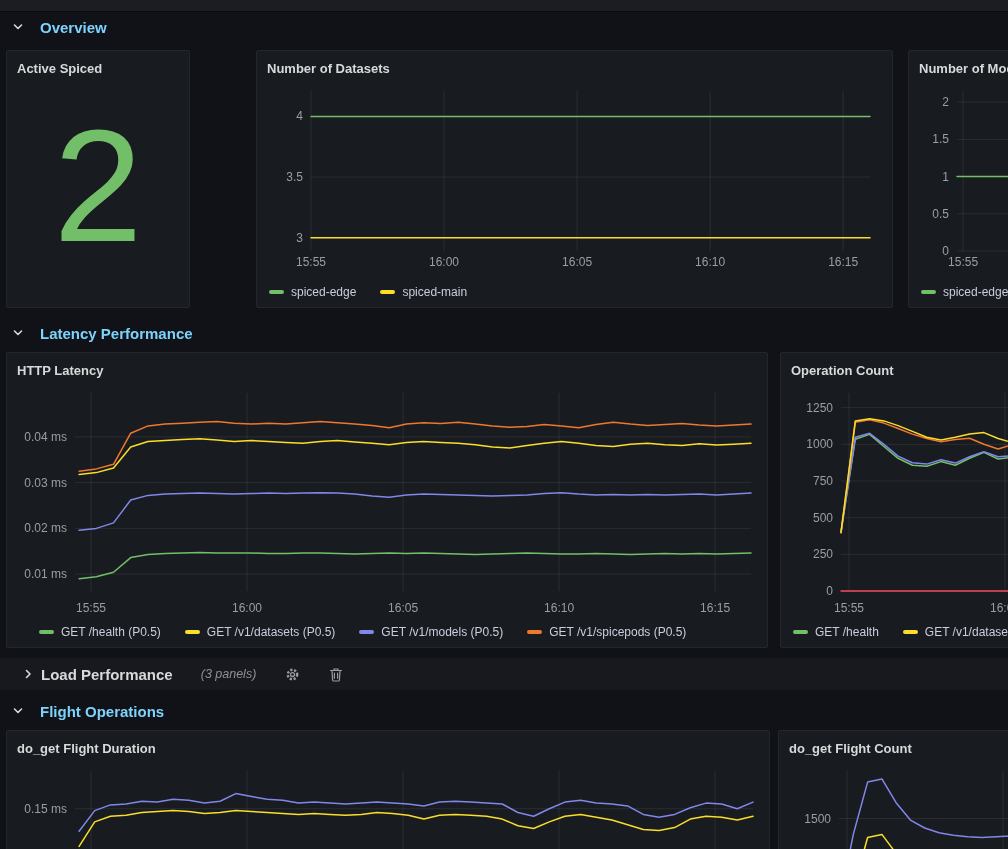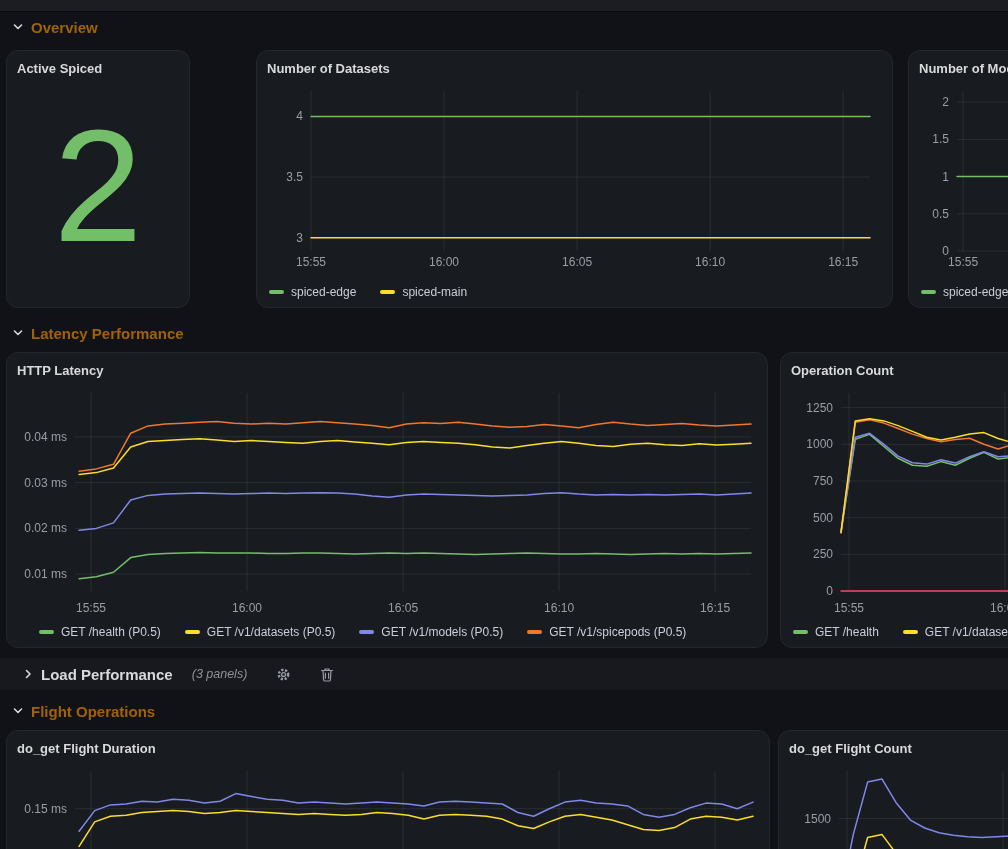--- a/index.html
+++ b/index.html
@@ -7,34 +7,34 @@
     width: 1008px; height: 849px; overflow: hidden;
     background: #111217;
     font-family: "Liberation Sans", sans-serif;
   }
   .topbar {
     position: absolute; left: 0; top: 0; width: 1008px; height: 12px;
     background: #1b1d23; border-bottom: 1px solid #0a0b0d;
   }
   .section {
     position: absolute; left: 12px; height: 24px;
-    display: flex; align-items: center; gap: 7px;
-    color: #a16207; font-size: 15px; font-weight: 700; cursor: pointer;
+    display: flex; align-items: center; gap: 16px;
+    color: #7dd3fc; font-size: 15px; font-weight: 700; cursor: pointer;
   }
   .load-strip {
     position: absolute; left: 0; top: 658px; width: 1008px; height: 32px;
     background: #17191f; display: flex; align-items: center; gap: 7px;
     padding-left: 22px;
   }
   .load-strip .sec-title { color: #d8d9da; font-size: 15px; font-weight: 700; cursor: pointer; }
-  .panels-note { color: #8e9097; font-size: 12.5px; font-style: italic; margin-left: 12px; }
+  .panels-note { color: #8e9097; font-size: 12.5px; font-style: italic; margin-left: 21px; }
   .icon-btn { margin-left: 22px; display: inline-flex; align-items: center; cursor: pointer; }
   .panel {
     position: absolute; background: #181b1f;
-    border: 1px solid #23262b; border-radius: 12px;
+    border: 1px solid #23262b; border-radius: 2px;
     padding: 6px 8px;
   }
   .panel-title {
     color: #d8d9da; font-size: 13px; font-weight: 700;
     padding: 2px 0 0 2px; white-space: nowrap; overflow: hidden;
     cursor: pointer; line-height: 20px;
   }
   .stat-value {
     position: absolute; left: 0; right: 0; top: 24px; bottom: 10px;
     display: flex; align-items: center; justify-content: center;

